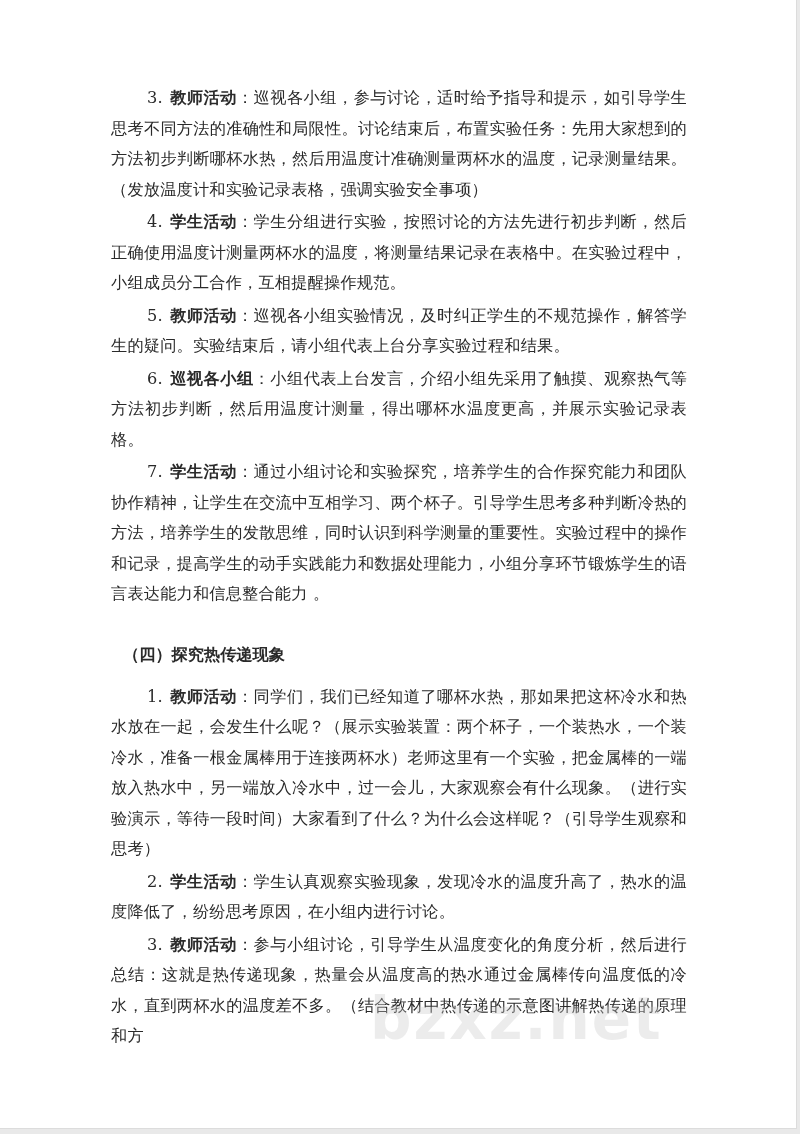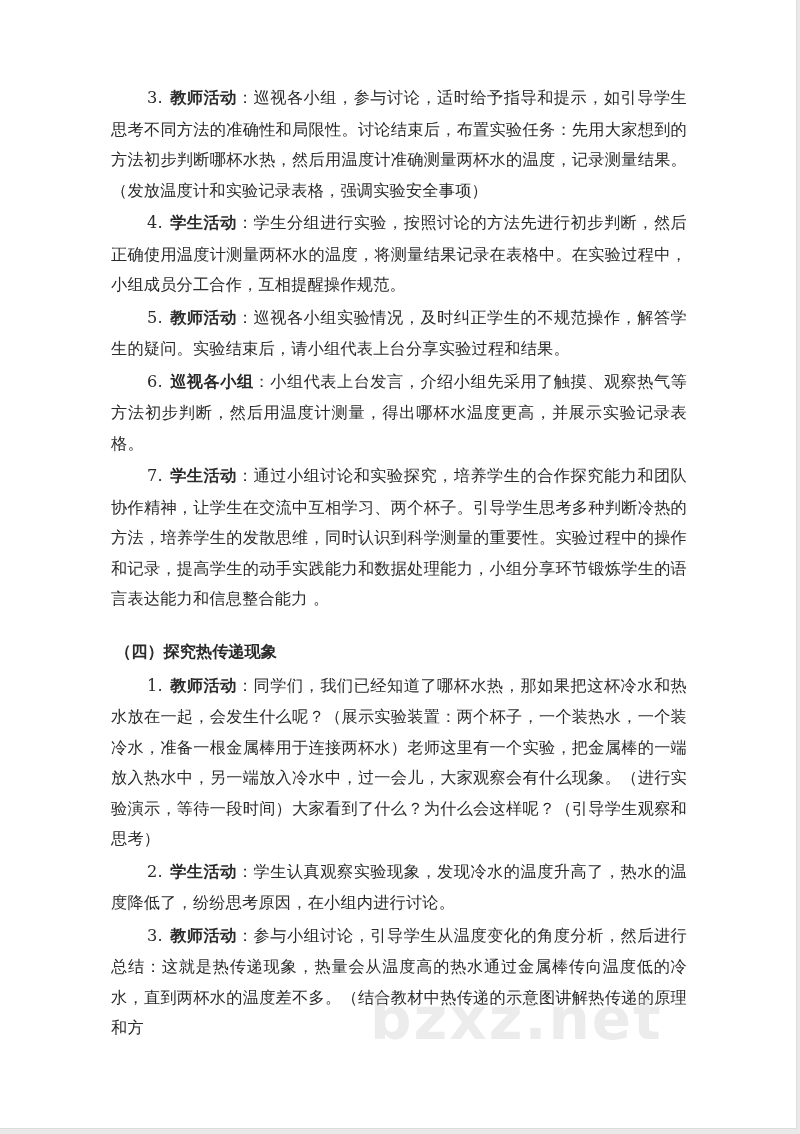--- a/index.html
+++ b/index.html
@@ -21,24 +21,24 @@
   }
   .para {
     margin: 0;
     font-size: 16.2px;
     line-height: 30.5px;
     text-indent: 36px;
     text-align: justify;
     letter-spacing: 0.2px;
   }
   .para .num { margin-right: 7px; }
-  .para .label { font-weight: bold; font-family: Liberation Mono, monospace; }
+  .para .label { font-weight: bold; font-family: Liberation Serif, serif; }
   .gap-small { margin-top: 2px; }
   .section-heading {
-    margin: 4px;
+    margin: 12px;
     font-size: 16.2px; line-height: 30px;
     font-weight: bold;
     font-family: "DejaVu Sans", sans-serif;
     padding-top: 18px;
   }
   .watermark {
     position: absolute; left: 370px; top: 985px;
     font-family: "DejaVu Sans", sans-serif; font-weight: bold;
     font-size: 58px; letter-spacing: 2px;
     color: rgba(200,200,200,0.35);

